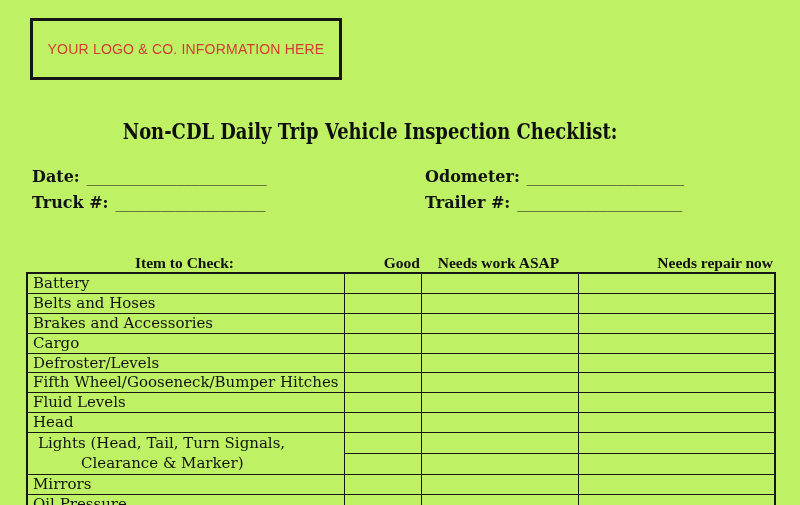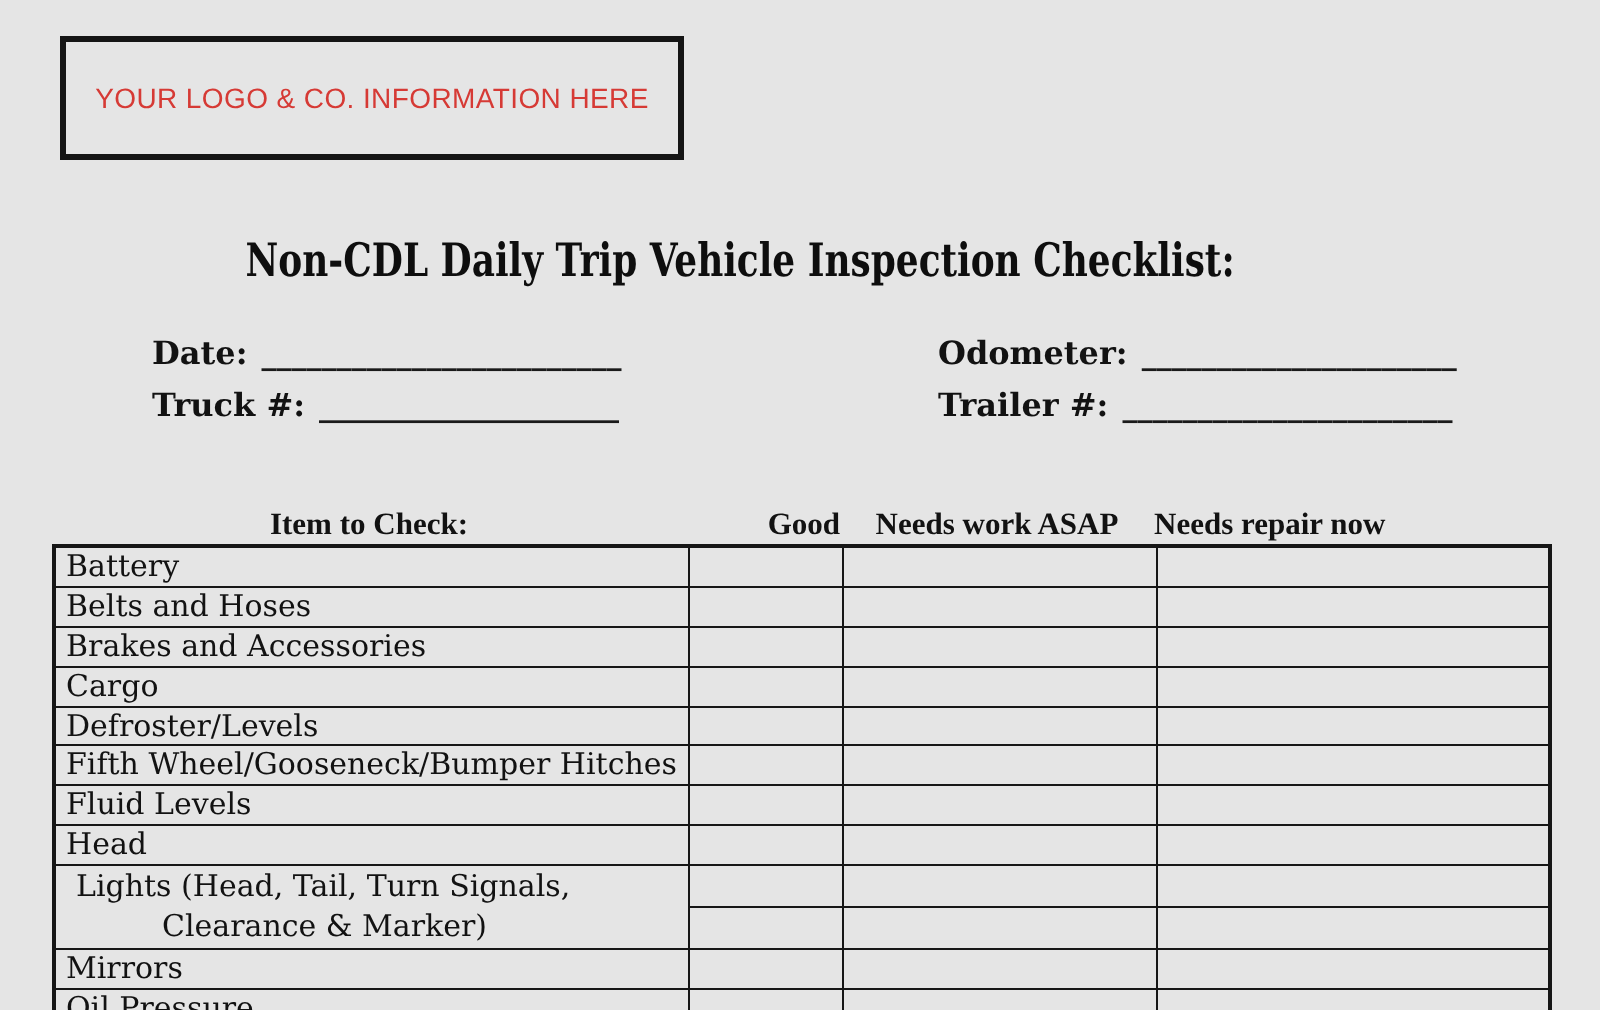--- a/index.html
+++ b/index.html
@@ -1,18 +1,18 @@
 <!DOCTYPE html>
 <html><head>
 <meta charset="utf-8">
 <style>
   html,body { margin:0; padding:0; background:#fff; }
   .page {
     position:relative; width:800px; height:505px; overflow:hidden;
-    background:#e5e5e5; color:#121212;
+    background:#bef264; color:#121212;
     font-family:"DejaVu Serif","Liberation Serif",serif;
   }
 
   
   .logo-box {
     position:absolute; left:30px; top:18px; width:312px; height:62px;
     border:3px solid #151515; box-sizing:border-box;
     display:flex; align-items:center; justify-content:center;
   }
   .logo-text {
@@ -24,33 +24,33 @@
   .title {
     position:absolute; left:0; top:117px; width:740px; text-align:center;
     font-size:23px; font-weight:bold; color:#0e0e0e;
   }
   .title .squeeze { display:inline-block; transform:scaleX(0.78); transform-origin:50% 50%; white-space:nowrap; }
 
   
   .fields { position:absolute; top:167px; }
   .fields-left  { left:32px; }
   .fields-right { left:425px; }
-  .field-row { height:26px; display:flex; align-items:baseline; white-space:nowrap;margin-left:44px; }
+  .field-row { height:26px; display:flex; align-items:baseline; white-space:nowrap; }
   .field-label { font-weight:bold; font-size:16px; }
-  .field-line  { font-weight:bold; font-size:15px; margin-left:7px; letter-spacing:0; color:#1a1a1a; }
+  .field-line  { font-weight:normal; font-size:15px; margin-left:7px; letter-spacing:0; color:#1a1a1a; }
 
   
   .table-headers {
     position:absolute; left:26px; top:250px; width:747px; height:22px;
     display:flex; font-weight:bold; font-size:15.5px; align-items:flex-end;font-family:Liberation Serif, serif;
   }
   .th-item   { width:317px; text-align:center; }
   .th-good   { width:77px;  text-align:right; }
   .th-asap   { width:157px; text-align:center; }
-  .th-repair { width:196px; text-align:left; }
+  .th-repair { width:196px; text-align:right; }
 
   
   .grid-wrap { position:absolute; left:26px; top:272px; }
   table.grid {
     border-collapse:collapse; table-layout:fixed; width:747px;
     border:2.5px solid #161616;
   }
   table.grid td {
     border:1.5px solid #161616; height:18.9px; box-sizing:content-box;
     padding:0 0 0 5px; font-size:15px; line-height:1; vertical-align:middle;

